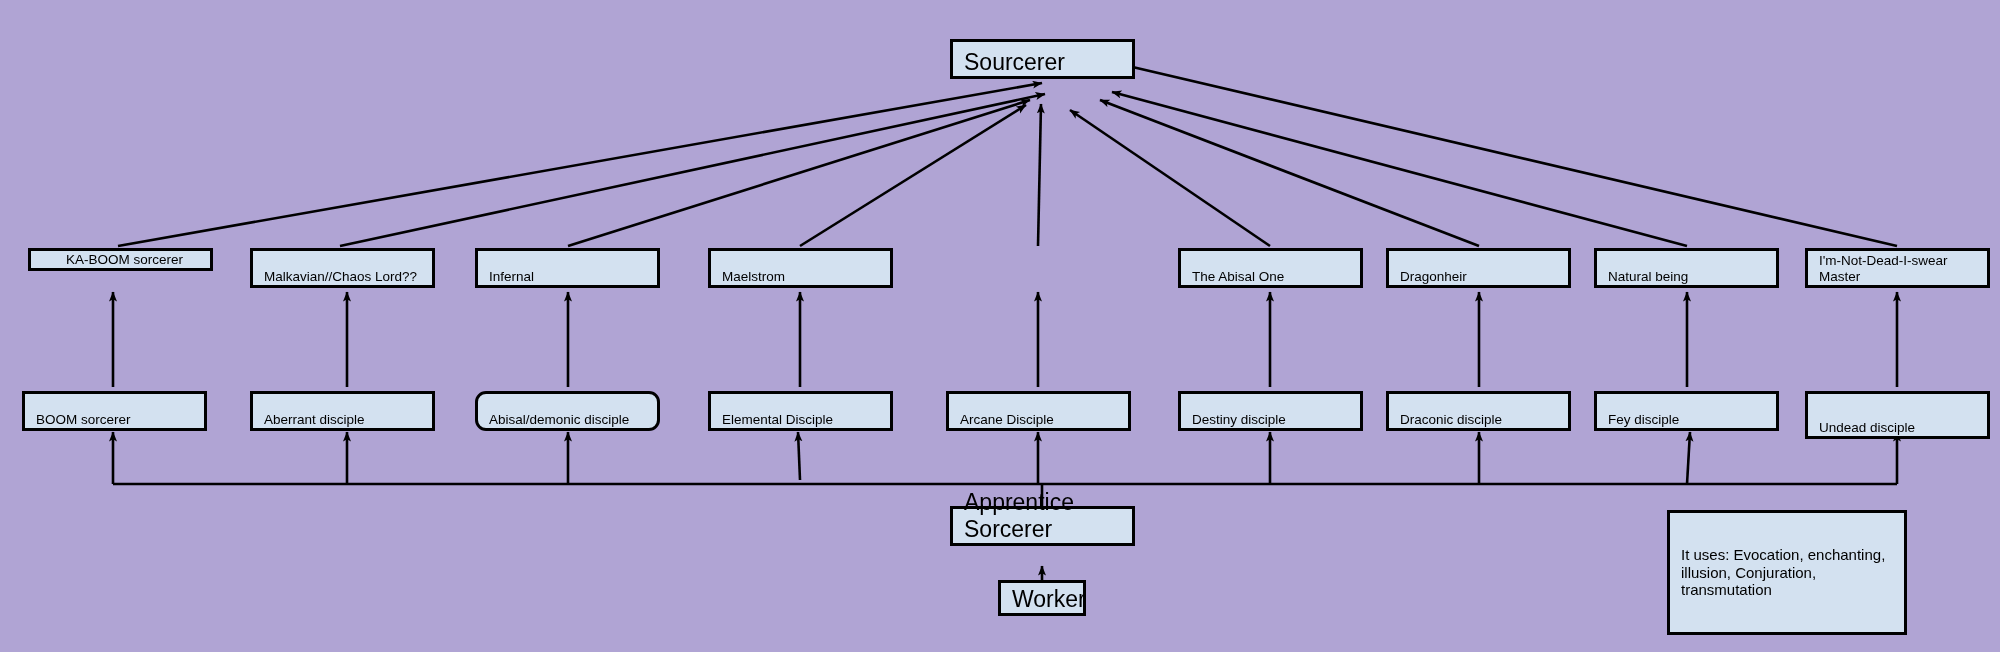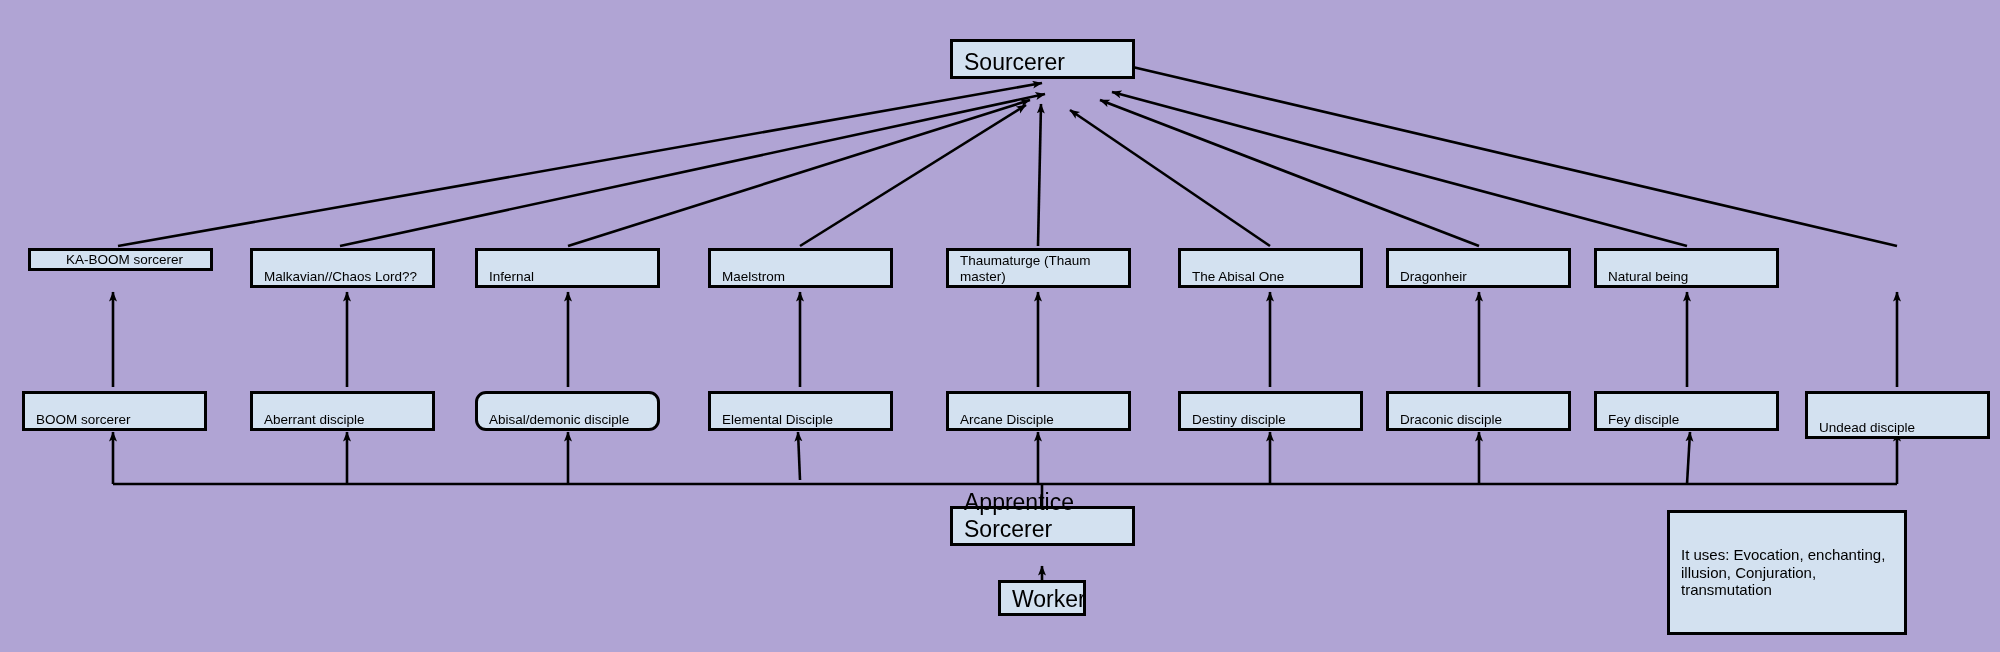--- a/index.html
+++ b/index.html
@@ -123,31 +123,31 @@
   </div>
   <div class="node tier-small" style="left:250px; top:248px; width:185px; height:40px;">
     <span class="label">Malkavian//Chaos Lord??</span>
   </div>
   <div class="node tier-small" style="left:475px; top:248px; width:185px; height:40px;">
     <span class="label">Infernal</span>
   </div>
   <div class="node tier-small" style="left:708px; top:248px; width:185px; height:40px;">
     <span class="label">Maelstrom</span>
   </div>
-  <div class="node tier-small" style="left:946px; top:248px; width:185px; height:40px;">
-    <span class="label">Thaumaturge (Thaum master)</span>
-  </div>
   <div class="node tier-small" style="left:1178px; top:248px; width:185px; height:40px;">
     <span class="label">The Abisal One</span>
   </div>
   <div class="node tier-small" style="left:1386px; top:248px; width:185px; height:40px;">
     <span class="label">Dragonheir</span>
   </div>
   <div class="node tier-small" style="left:1594px; top:248px; width:185px; height:40px;">
     <span class="label">Natural being</span>
+  </div>
+  <div class="node tier-small" style="left:1805px; top:248px; width:185px; height:40px;">
+    <span class="label">I'm-Not-Dead-I-swear Master</span>
   </div>
 
   <div class="node tier-small" style="left:22px; top:391px; width:185px; height:40px;">
     <span class="label">BOOM sorcerer</span>
   </div>
   <div class="node tier-small" style="left:250px; top:391px; width:185px; height:40px;">
     <span class="label">Aberrant disciple</span>
   </div>
   <div class="node tier-small" style="left:475px; top:391px; width:185px; height:40px;border-radius:11px;">
     <span class="label">Abisal/demonic disciple</span>

